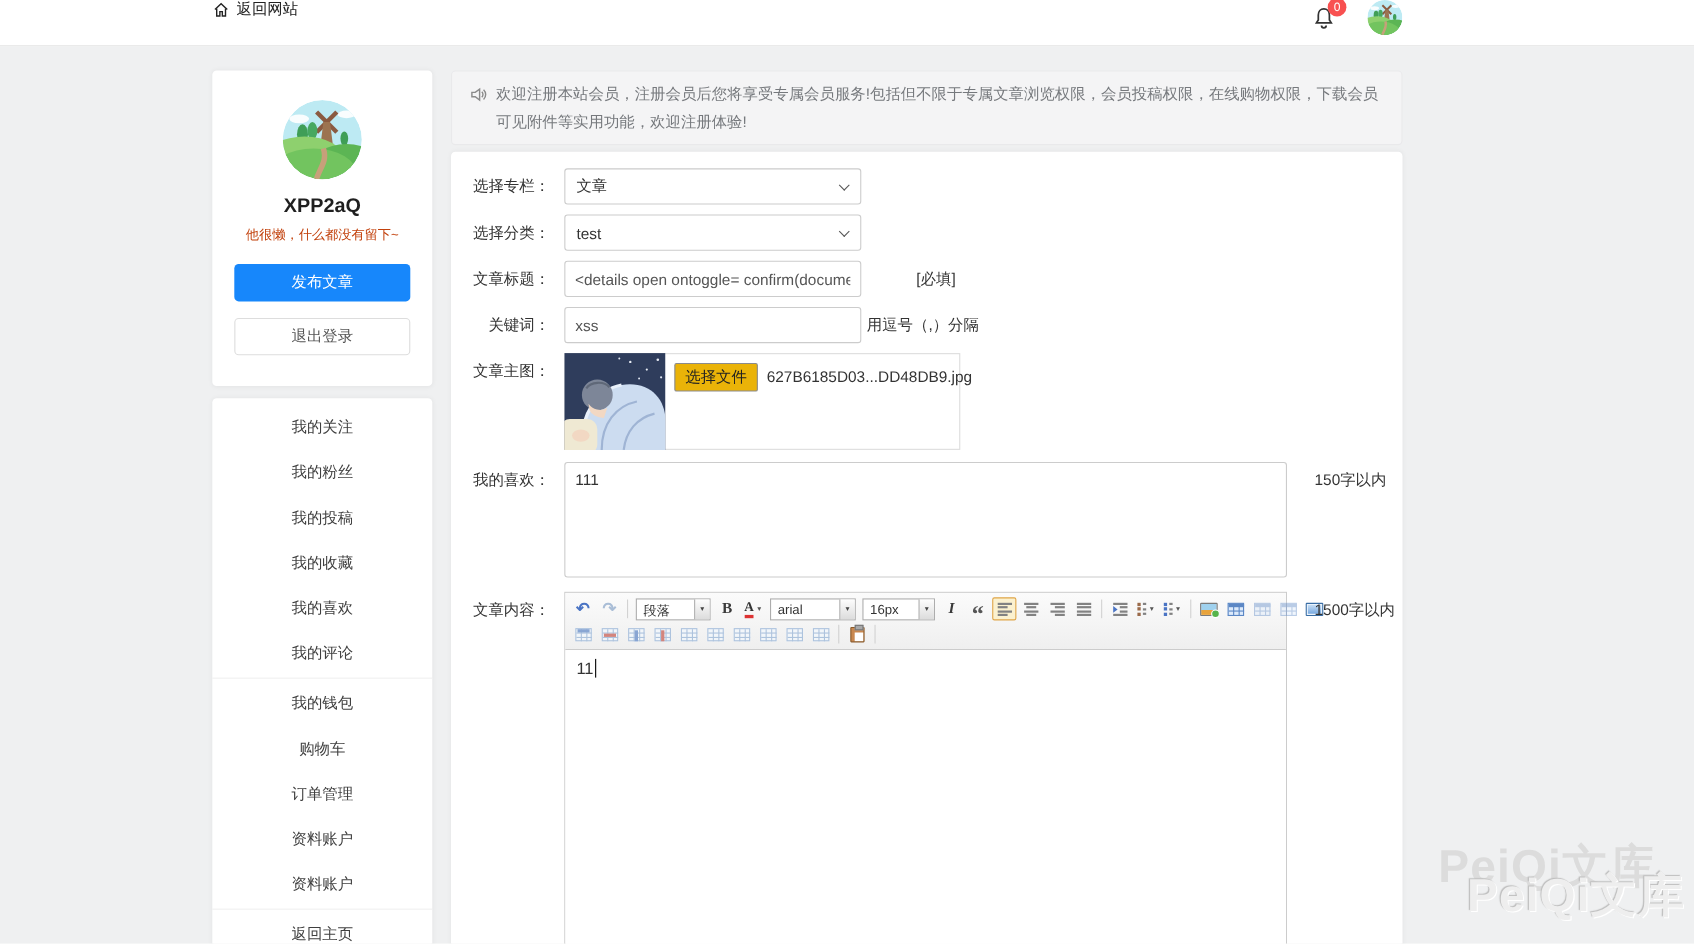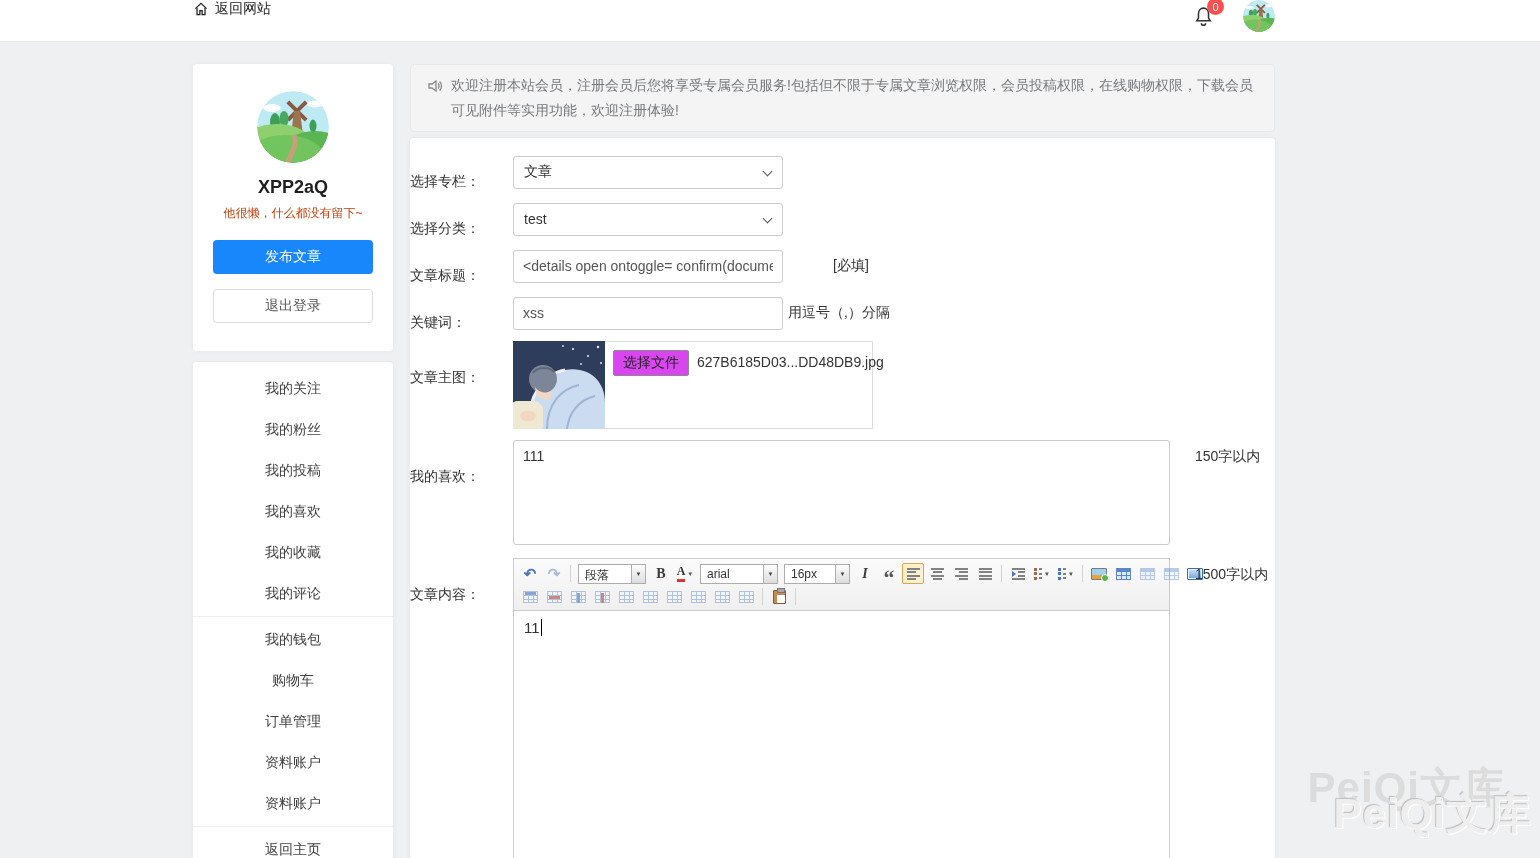--- a/index.html
+++ b/index.html
@@ -47,39 +47,39 @@
   
   .main { flex: 1; min-width: 0; }
   .notice { background: #f4f4f5; border: 1px solid #e9e9eb; border-radius: 4px;
             color: #76797d; font-size: 14px; line-height: 25px; padding: 8px 16px;
             display: flex; gap: 8px; }
   .notice svg { flex-shrink: 0; margin-top: 5px; }
   .form-card { margin-top: 6px; padding: 15px 0 60px; min-height: 1100px; }
 
   .frow { display: flex; align-items: center; margin-bottom: 9px; }
   .frow.top { align-items: flex-start; }
-  .flabel { width: 90px; flex-shrink: 0; margin-right: 13px; text-align: left;
-            font-size: 14px; color: #333; margin-top: 20px; }
+  .flabel { width: 90px; flex-shrink: 0; margin-right: 13px; text-align: right;
+            font-size: 14px; color: #333; }
   .frow.top .flabel { padding-top: 8px; }
   .fsel { position: relative; width: 270px; height: 33px; border: 1px solid #ccc;
           border-radius: 3px; background: #fff; display: flex; align-items: center;
           padding: 0 26px 0 10px; font-size: 14px; color: #333; cursor: pointer; }
   .chev { position: absolute; right: 11px; top: 11px; width: 7px; height: 7px;
           border-right: 1.6px solid #555; border-bottom: 1.6px solid #555;
           transform: rotate(45deg); }
   .finput { width: 270px; height: 33px; border: 1px solid #ccc; border-radius: 3px;
             padding: 0 9px; font-size: 14px; color: #555; font-family: "Liberation Sans", sans-serif; }
   .req { margin-left: 50px; color: #333; }
   .hint-inline { margin-left: 5px; color: #333; }
   .hint-col { margin-left: 25px; color: #333; padding-top: 8px; }
 
   .imgbox { width: 360px; height: 88px; border: 1px solid #ddd; display: flex; background: #fff; }
   .thumb { width: 92px; height: 88px; flex-shrink: 0; margin: -1px 0 -1px -1px; }
   .filearea { padding: 8px; display: flex; align-items: flex-start; gap: 8px; }
-  .file-btn { border: 1px solid #8b8b8b; background: #d946ef; border-radius: 2px;
+  .file-btn { border: 1px solid #8b8b8b; background: #eab308; border-radius: 2px;
               padding: 3px 9px; font-size: 14px; color: #222; cursor: pointer; white-space: nowrap; }
   .file-name { font-size: 14px; color: #333; line-height: 25px; white-space: nowrap; }
 
   .ftext { width: 657px; height: 105px; border: 1px solid #ccc; border-radius: 3px;
            padding: 7px 9px; font-size: 14px; color: #333; resize: none;
            font-family: "Liberation Sans", sans-serif; }
 
   
   .editor { width: 657px; border: 1px solid #ccc; background: #fff; }
   .toolbar { background: linear-gradient(#fbfbfb, #efefef); border-bottom: 1px solid #ccc;
@@ -270,22 +270,22 @@
         <div class="bio">他很懒，什么都没有留下~</div>
         <button class="btn-primary">发布文章</button>
         <button class="btn-outline">退出登录</button>
       </div>
 
       <div class="card menu-card">
         <div class="mgroup">
           <div class="mi">我的关注</div>
           <div class="mi">我的粉丝</div>
           <div class="mi">我的投稿</div>
+          <div class="mi">我的收藏</div>
           <div class="mi">我的喜欢</div>
-          <div class="mi">我的收藏</div>
           <div class="mi">我的评论</div>
         </div>
         <div class="mgroup">
           <div class="mi">我的钱包</div>
           <div class="mi">购物车</div>
           <div class="mi">订单管理</div>
           <div class="mi">资料账户</div>
           <div class="mi">资料账户</div>
         </div>
         <div class="mgroup">

